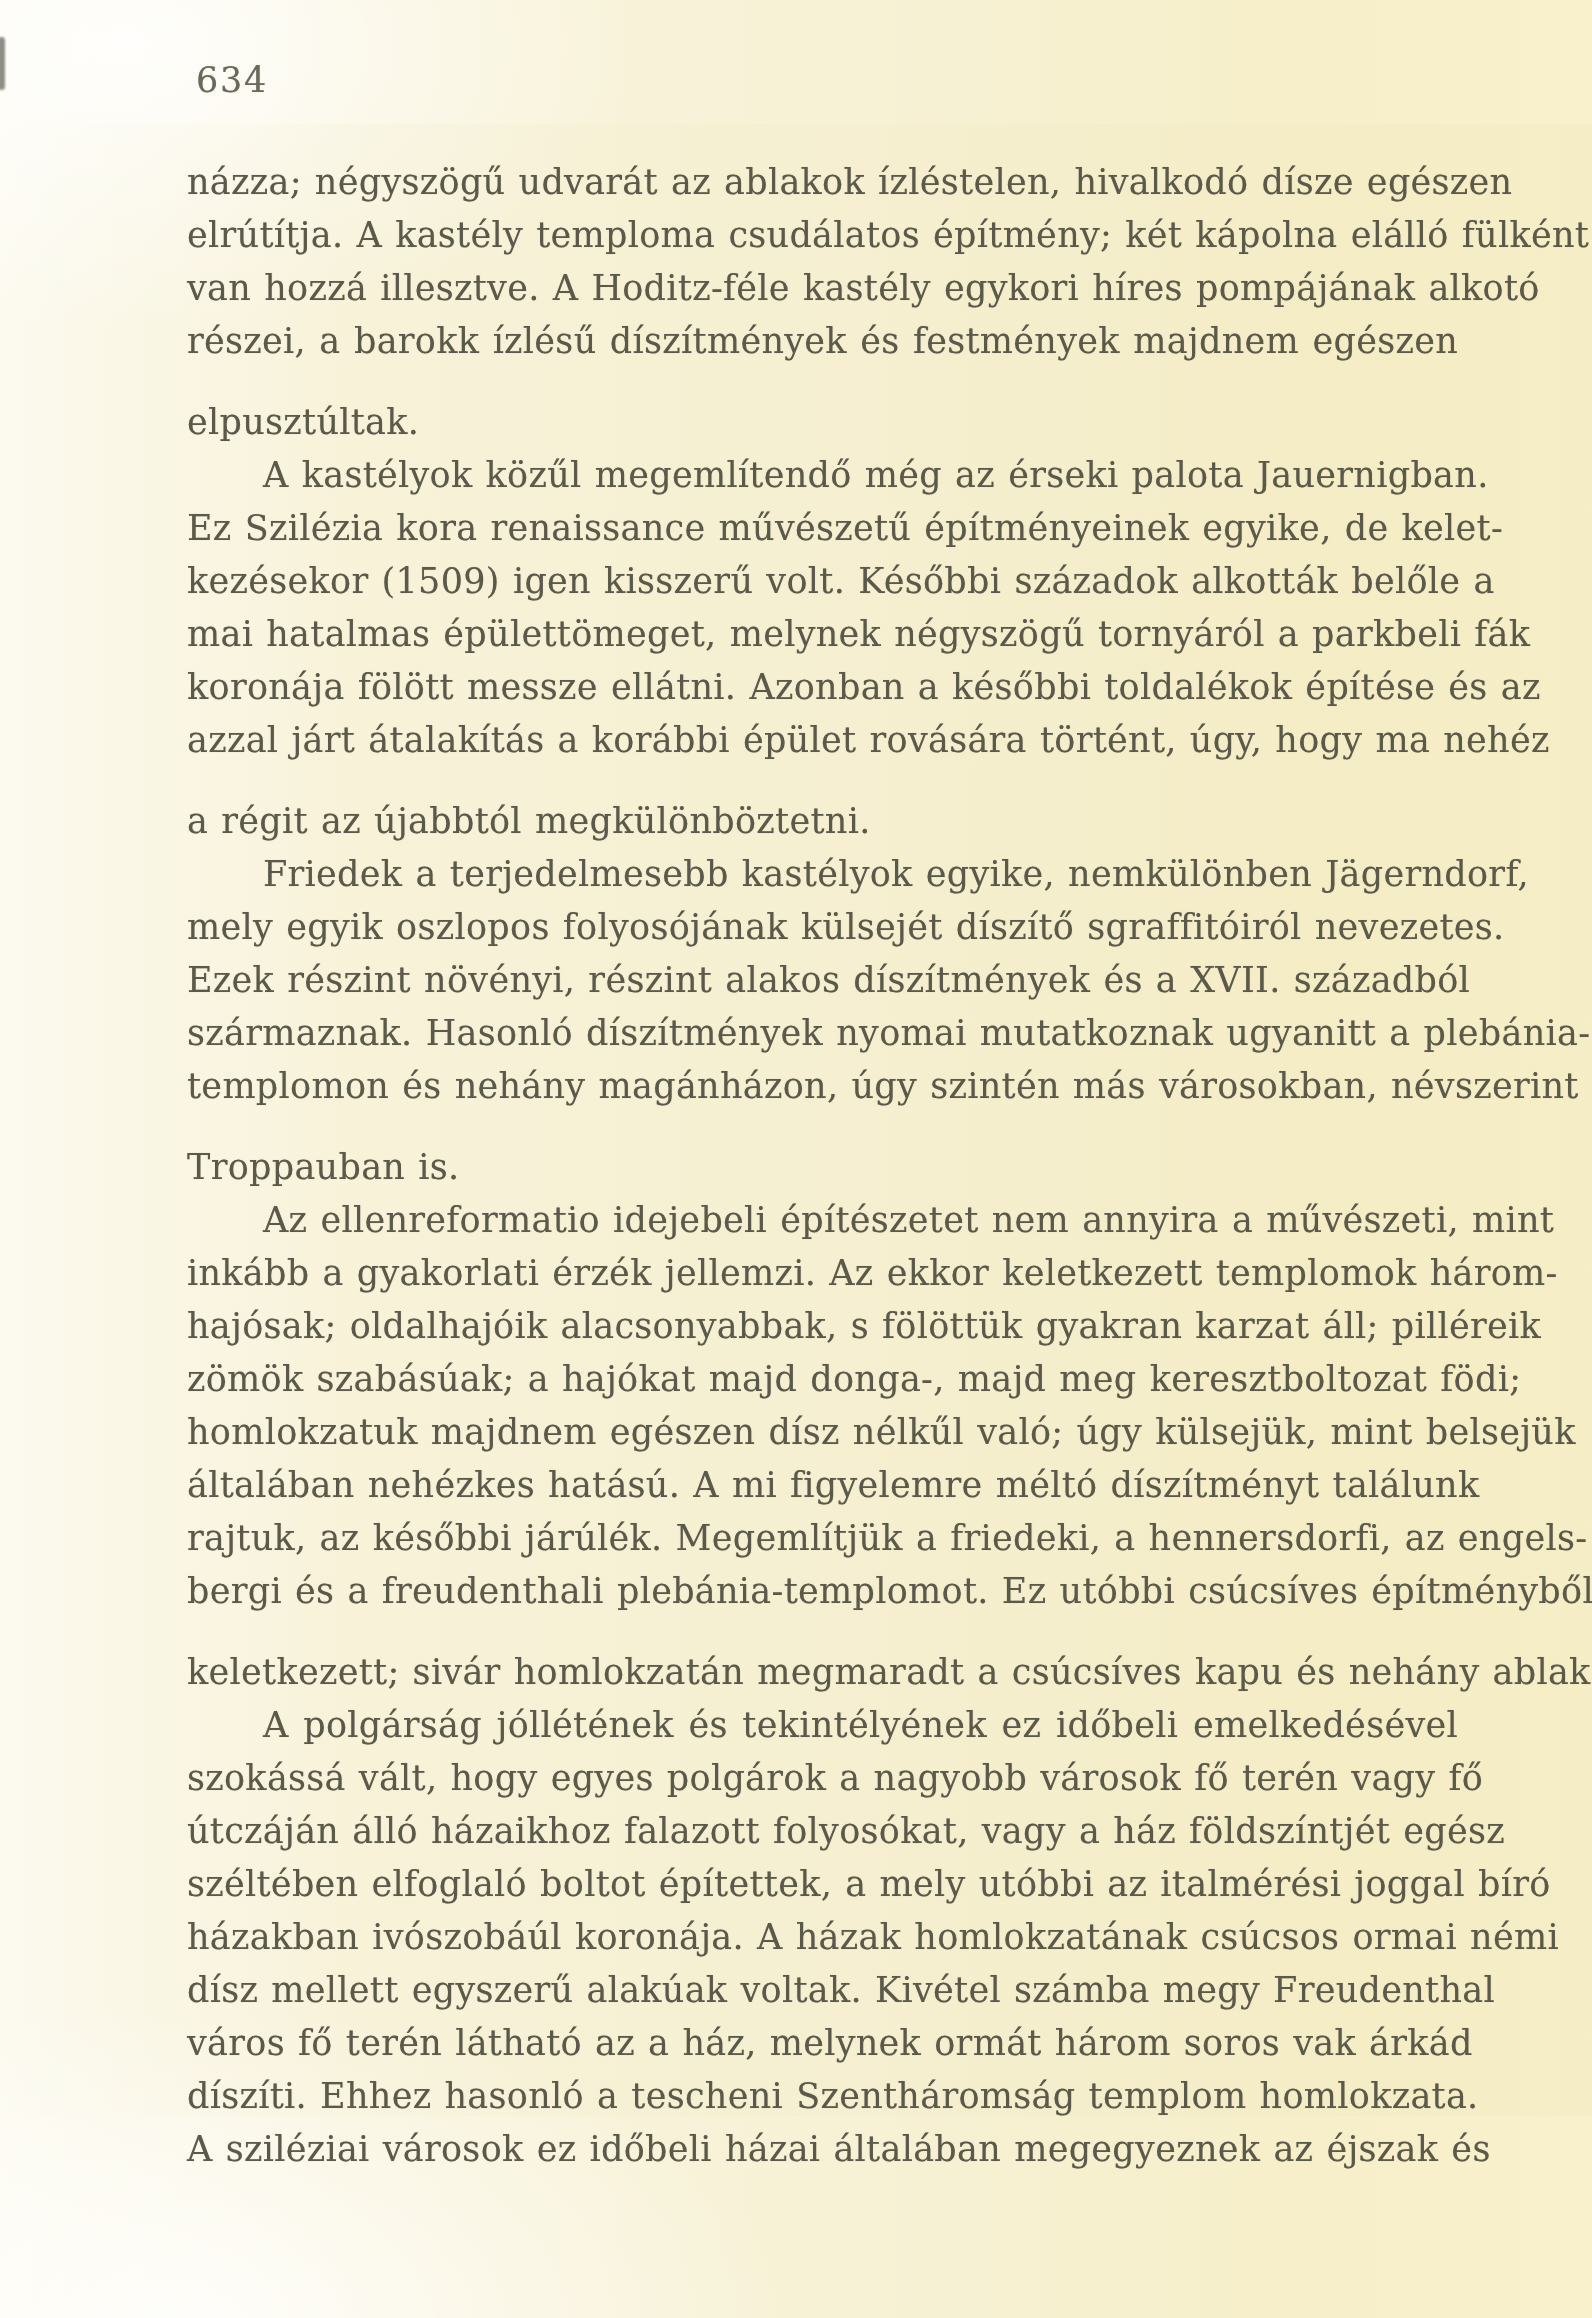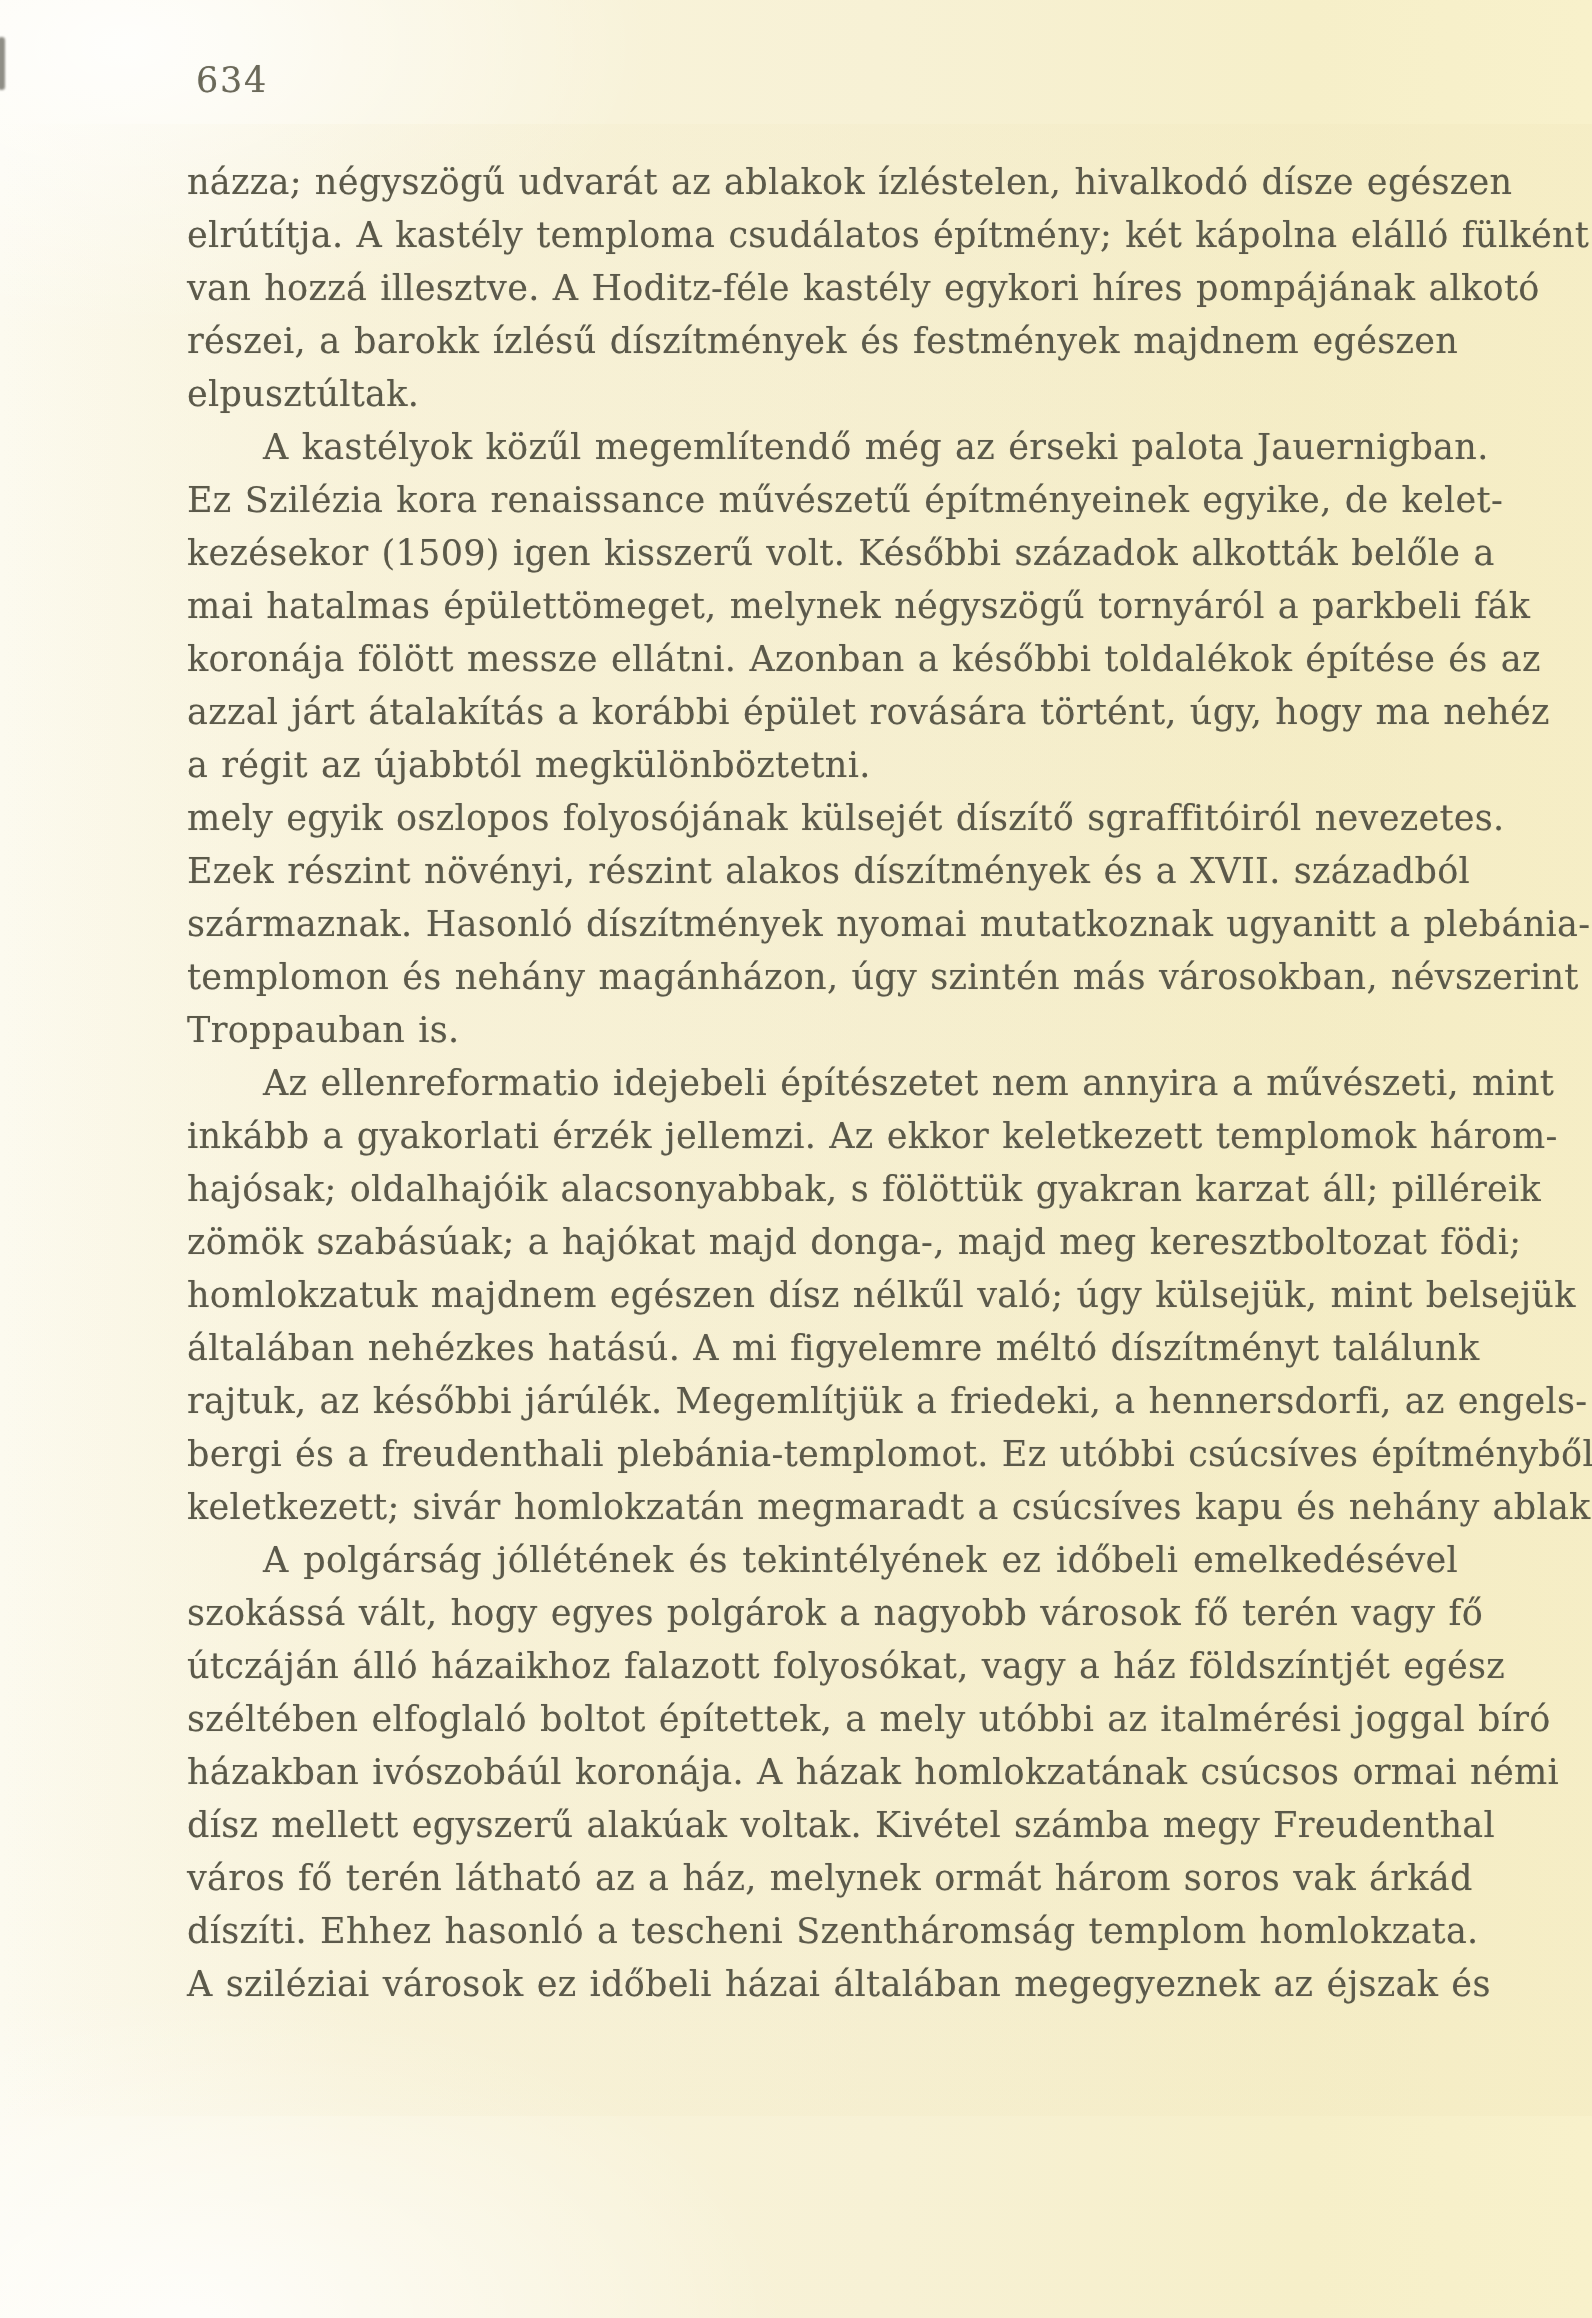--- a/index.html
+++ b/index.html
@@ -63,20 +63,21 @@
     word-spacing: 1.7px;
     white-space: nowrap;          
     text-align: justify;
     text-align-last: justify;
     text-shadow: 0 0 0.8px rgba(91,89,74,0.40);
   }
   .line.indent { padding-left: 76px; }
   .line.para-end {
     text-align: center;
     text-align-last: left;
+    margin-top: 28px;
   }
 </style>
 </head>
 <body>
 
 <div id="scan-page">
   <div class="edge-artifact"></div>
   <div class="page-number">634</div>
   <div class="page-text">
       <div class="line">názza; négyszögű udvarát az ablakok ízléstelen, hivalkodó dísze egészen</div>
@@ -84,20 +85,21 @@
       <div class="line">van hozzá illesztve. A Hoditz-féle kastély egykori híres pompájának alkotó</div>
       <div class="line">részei, a barokk ízlésű díszítmények és festmények majdnem egészen</div>
       <div class="line para-end">elpusztúltak.</div>
       <div class="line indent">A kastélyok közűl megemlítendő még az érseki palota Jauernigban.</div>
       <div class="line">Ez Szilézia kora renaissance művészetű építményeinek egyike, de kelet-</div>
       <div class="line">kezésekor (1509) igen kisszerű volt. Későbbi századok alkották belőle a</div>
       <div class="line">mai hatalmas épülettömeget, melynek négyszögű tornyáról a parkbeli fák</div>
       <div class="line">koronája fölött messze ellátni. Azonban a későbbi toldalékok építése és az</div>
       <div class="line">azzal járt átalakítás a korábbi épület rovására történt, úgy, hogy ma nehéz</div>
       <div class="line para-end">a régit az újabbtól megkülönböztetni.</div>
+      <div class="line indent">Friedek a terjedelmesebb kastélyok egyike, nemkülönben Jägerndorf,</div>
       <div class="line">mely egyik oszlopos folyosójának külsejét díszítő sgraffitóiról nevezetes.</div>
       <div class="line">Ezek részint növényi, részint alakos díszítmények és a XVII. századból</div>
       <div class="line">származnak. Hasonló díszítmények nyomai mutatkoznak ugyanitt a plebánia-</div>
       <div class="line">templomon és nehány magánházon, úgy szintén más városokban, névszerint</div>
       <div class="line para-end">Troppauban is.</div>
       <div class="line indent">Az ellenreformatio idejebeli építészetet nem annyira a művészeti, mint</div>
       <div class="line">inkább a gyakorlati érzék jellemzi. Az ekkor keletkezett templomok három-</div>
       <div class="line">hajósak; oldalhajóik alacsonyabbak, s fölöttük gyakran karzat áll; pilléreik</div>
       <div class="line">zömök szabásúak; a hajókat majd donga-, majd meg keresztboltozat födi;</div>
       <div class="line">homlokzatuk majdnem egészen dísz nélkűl való; úgy külsejük, mint belsejük</div>

